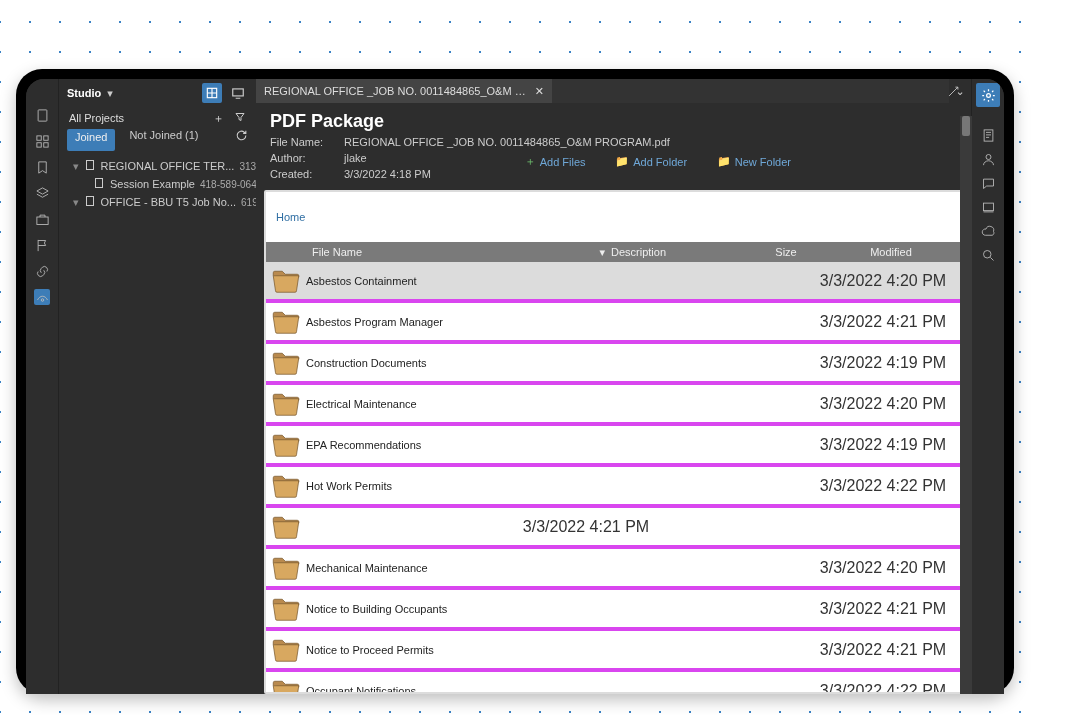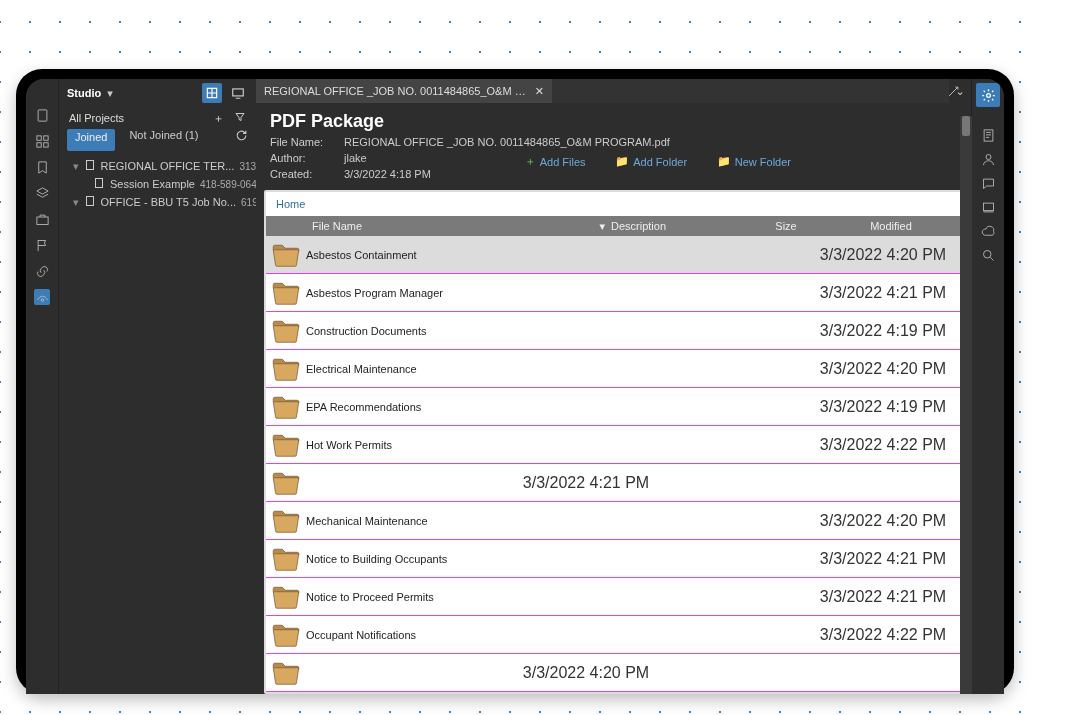--- a/index.html
+++ b/index.html
@@ -44,27 +44,27 @@
   .meta { padding:8px 14px 4px; }
   .pkgtitle{ color:#fff; font-size:18px; font-weight:600; }
   .mrow{ display:flex; gap:14px; margin-top:4px; color:#ccc;}
   .mlbl{width:60px;}
   .actions{ display:flex; gap:30px; position:absolute; right:180px; margin-top:-14px;}
   .actions a{ color:#6fa8d8; cursor:pointer; display:flex; align-items:center; gap:4px;}
   .actions .plus{color:#6fc06f;}
 
   
   .card { flex:1; margin:6px 8px 0 8px; background:#fff; color:#333; border:2px solid #dcdcdc; border-radius:2px; display:flex; flex-direction:column; overflow:hidden;}
-  .crumb{ padding:6px 10px; }
+  .crumb{ padding:19px 10px; }
   .crumb a{color:#2f6ea3; cursor:pointer;}
   .listwrap{ flex:1; overflow:hidden;}
   .hdr{ display:flex; background:#7a7a7a; color:#eee; height:20px; align-items:center; font-size:11px;}
   .hdr .c-icon{width:40px;} .hdr .c-name{flex:1;padding-left:6px;} .hdr .c-desc{width:140px;} .hdr .c-size{width:70px;text-align:center;} .hdr .c-mod{width:140px;text-align:center;} 
   .rows{background:#fff;}
-  .row{ display:flex; align-items:center; height:37px; border-bottom:1px solid #d946ef; cursor:pointer;}
+  .row{ display:flex; align-items:center; height:37px; border-bottom:4px solid #d946ef; cursor:pointer;}
   .row .ic{width:40px;display:flex;justify-content:center;}
   .row .nm{flex:1;color:#222;}
   .row .mod{width:140px;text-align:center;padding-right:8px;color:#333;font-size:16px;}
   .row .desc{width:140px;} .row .sz{width:70px;}
   .row.hover{background:#dcdcdc;}
 
   .folder-svg{width:30px;height:26px;}
   .scrollbar{position:absolute; top:37px; right:-1px; width:12px; bottom:0; background:#3a3a3a;}
   .sthumb{background:#777; margin:0 2px; height:20px; border-radius:2px;}
 

